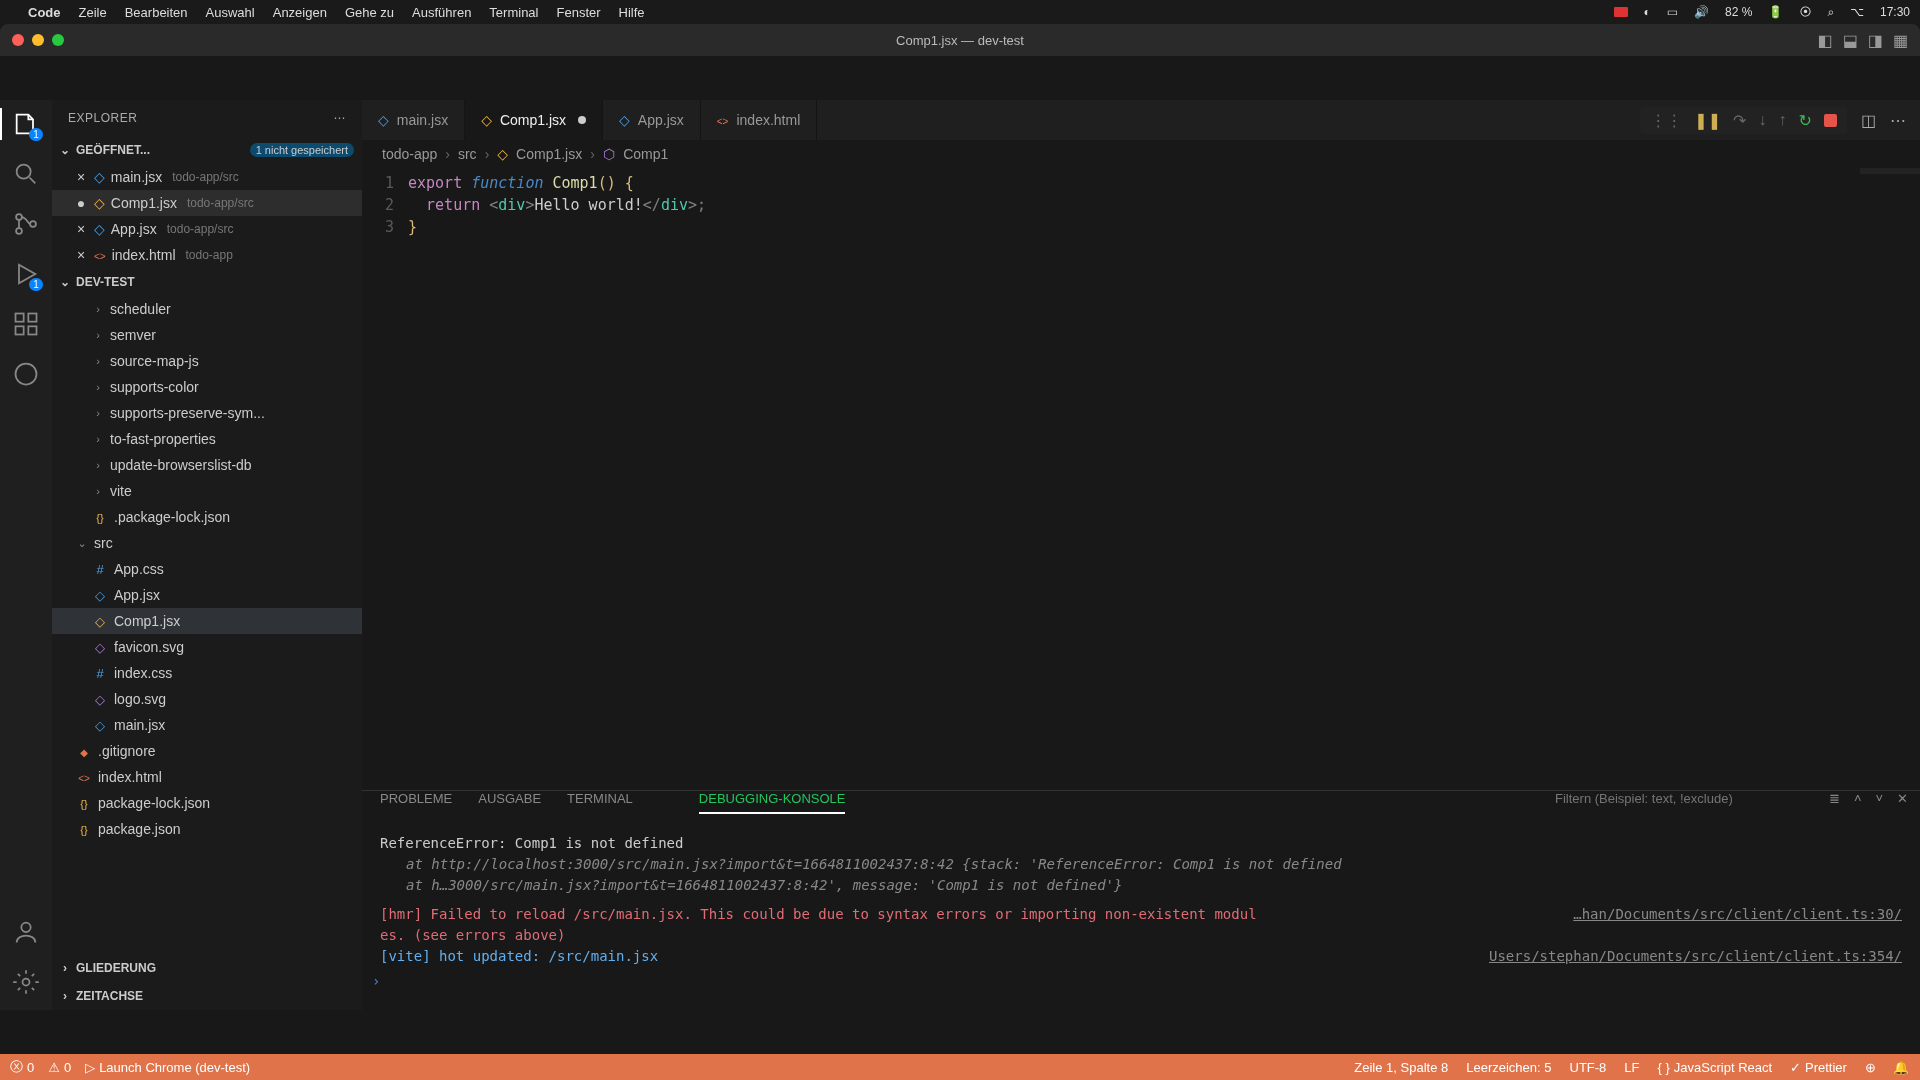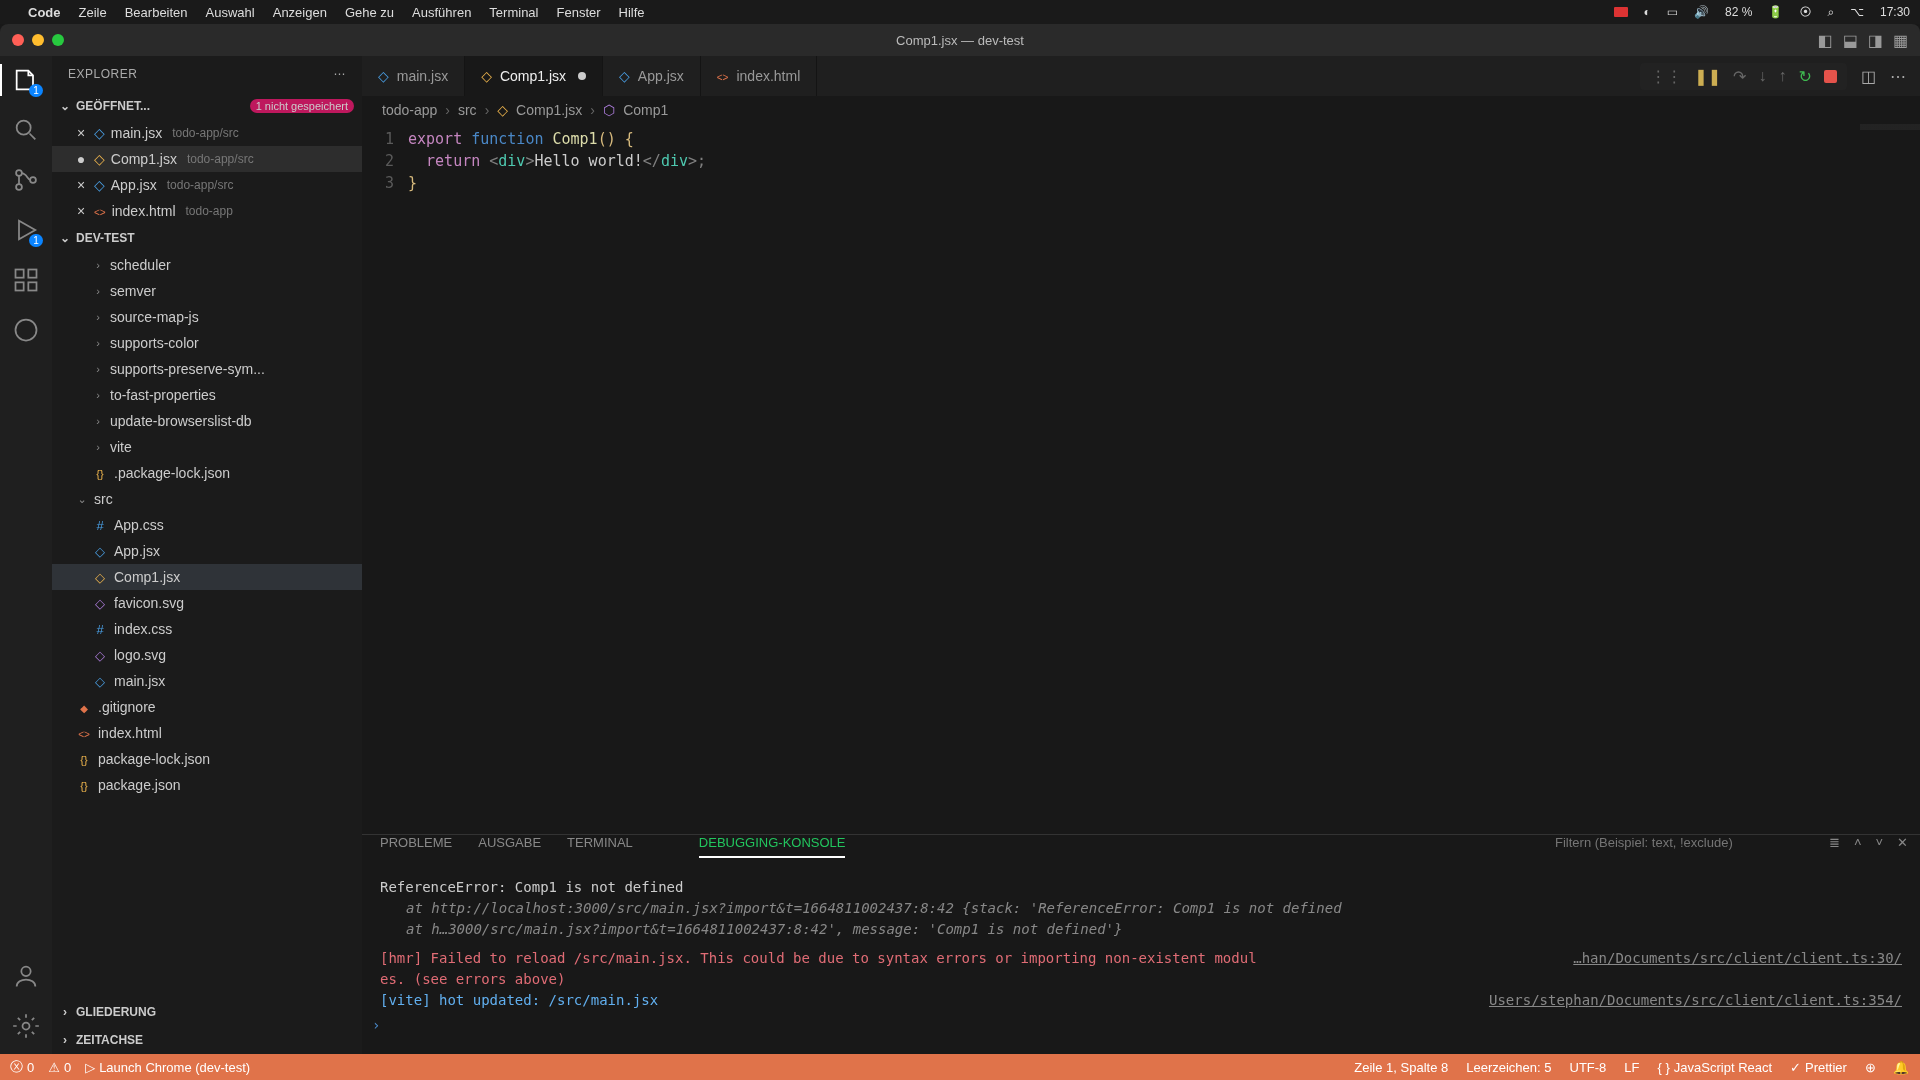--- a/index.html
+++ b/index.html
@@ -5,42 +5,42 @@
   * { margin: 0; padding: 0; box-sizing: border-box; }
   html, body { width: 1920px; height: 1080px; overflow: hidden; font-family: -apple-system, "Helvetica Neue", Arial, sans-serif; background: #000; color: #ccc; }
 
   
   .menubar { height: 24px; background: #1a1a1a; display: flex; align-items: center; padding: 0 10px; font-size: 13px; color: #ddd; gap: 18px; }
   .menubar .apple { font-size: 14px; }
   .menubar .right { margin-left: auto; display: flex; align-items: center; gap: 16px; font-size: 12px; }
   .menubar .redsq { width: 14px; height: 10px; background: #d33; border-radius: 1px; }
 
   
-  .window { position: absolute; top: 24px; left: 0; right: 0; bottom: 0; background: #181818; display: flex; flex-direction: column; }
+  .window { position: absolute; top: 24px; left: 0; right: 0; bottom: 0; background: #181818; display: flex; flex-direction: column; gap: 44px; }
   .titlebar { height: 32px; background: #2a2a2a; display: flex; align-items: center; position: relative; border-top-left-radius: 8px; border-top-right-radius: 8px; }
   .traffic { display: flex; gap: 8px; padding-left: 12px; }
   .traffic span { width: 12px; height: 12px; border-radius: 50%; display: inline-block; }
   .tred { background: #ff5f56; } .tyel { background: #ffbd2e; } .tgrn { background: #27c93f; }
   .titlebar .title { position: absolute; left: 50%; transform: translateX(-50%); font-size: 13px; color: #bbb; }
   .titlebar .titleright { margin-left: auto; display: flex; gap: 10px; padding-right: 12px; color: #999; }
 
   
   .body { flex: 1; display: flex; min-height: 0; }
   .activitybar { width: 52px; background: #1f1f1f; display: flex; flex-direction: column; align-items: center; padding-top: 10px; gap: 22px; position: relative; }
   .activitybar .icon { width: 28px; height: 28px; color: #888; position: relative; cursor: pointer; }
   .activitybar .icon.active { color: #fff; }
   .activitybar .icon.active::before { content: ""; position: absolute; left: -12px; top: -2px; width: 2px; height: 32px; background: #fff; }
   .badge { position: absolute; bottom: -3px; right: -3px; background: #0a84ff; color: #fff; font-size: 10px; border-radius: 8px; padding: 0 4px; line-height: 13px; min-width: 14px; text-align: center; }
   .activitybar .bottom { margin-top: auto; margin-bottom: 14px; display: flex; flex-direction: column; gap: 22px; }
 
   .sidebar { width: 310px; background: #1b1b1b; display: flex; flex-direction: column; font-size: 14px; }
   .sidebar-hdr { height: 36px; display: flex; align-items: center; padding: 0 16px; font-size: 12px; letter-spacing: 0.5px; color: #aaa; justify-content: space-between; }
   .section-hdr { height: 28px; display: flex; align-items: center; padding-left: 6px; font-size: 12px; font-weight: 700; color: #ccc; gap: 4px; }
   .section-hdr .chev { width: 14px; text-align: center; }
-  .section-hdr .tag { margin-left: auto; margin-right: 8px; font-size: 11px; font-weight: 400; background: #be185d; padding: 1px 6px; border-radius: 7px; color: #ccc; }
+  .section-hdr .tag { margin-left: auto; margin-right: 8px; font-size: 11px; font-weight: 400; background: #0c4a6e; padding: 1px 6px; border-radius: 7px; color: #ccc; }
   .open-editors .row { display: flex; align-items: center; height: 26px; padding-left: 22px; gap: 6px; color: #ccc; }
   .open-editors .row .clip { width: 14px; text-align: center; }
   .open-editors .row .path { color: #777; font-size: 12px; margin-left: 4px; }
   .open-editors .row.active { background: #2d2d2d; }
 
   .tree { flex: 1; overflow: hidden; }
   .tree .row { display: flex; align-items: center; height: 26px; color: #ccc; gap: 6px; cursor: pointer; }
   .tree .row.selected { background: #2f3338; }
   .tree .chev { width: 12px; text-align: center; color: #888; font-size: 11px; }
   .tree .ficon { width: 16px; text-align: center; font-size: 13px; }
@@ -65,21 +65,21 @@
   .tabbar .dbg .stop { width: 13px; height: 13px; background: #e5534b; border-radius: 2px; display: inline-block; }
 
   .breadcrumb { height: 28px; display: flex; align-items: center; padding-left: 20px; font-size: 14px; color: #999; gap: 8px; }
   .breadcrumb .sep { color: #666; }
   .breadcrumb .bicon { color: #b07fe0; }
 
   .code { flex: 1; display: flex; font-family: Menlo, Consolas, monospace; font-size: 15px; line-height: 22px; padding-top: 4px; position: relative; }
   .gutter { width: 46px; text-align: right; color: #5a5a5a; padding-right: 14px; }
   .codetext { white-space: pre; color: #ccc; }
   .kw-ex { color: #c586c0; }
-  .kw-fn { color: #4a88c7; }
+  .kw-fn { color: #4a88c7; font-style: italic; }
   .kw-ret { color: #c586c0; }
   .fn-name { color: #dcdcaa; }
   .tagname { color: #4ec9b0; }
   .punct { color: #808080; }
   .brace { color: #d7ba7d; }
   .txt { color: #ccc; }
   .minimap { position: absolute; top: 0; right: 0; width: 60px; height: 40px; background: linear-gradient(#333 0 6px, transparent 6px); opacity: 0.4; }
 
   
   .panel { height: 220px; border-top: 1px solid #333; display: flex; flex-direction: column; background: #181818; }

